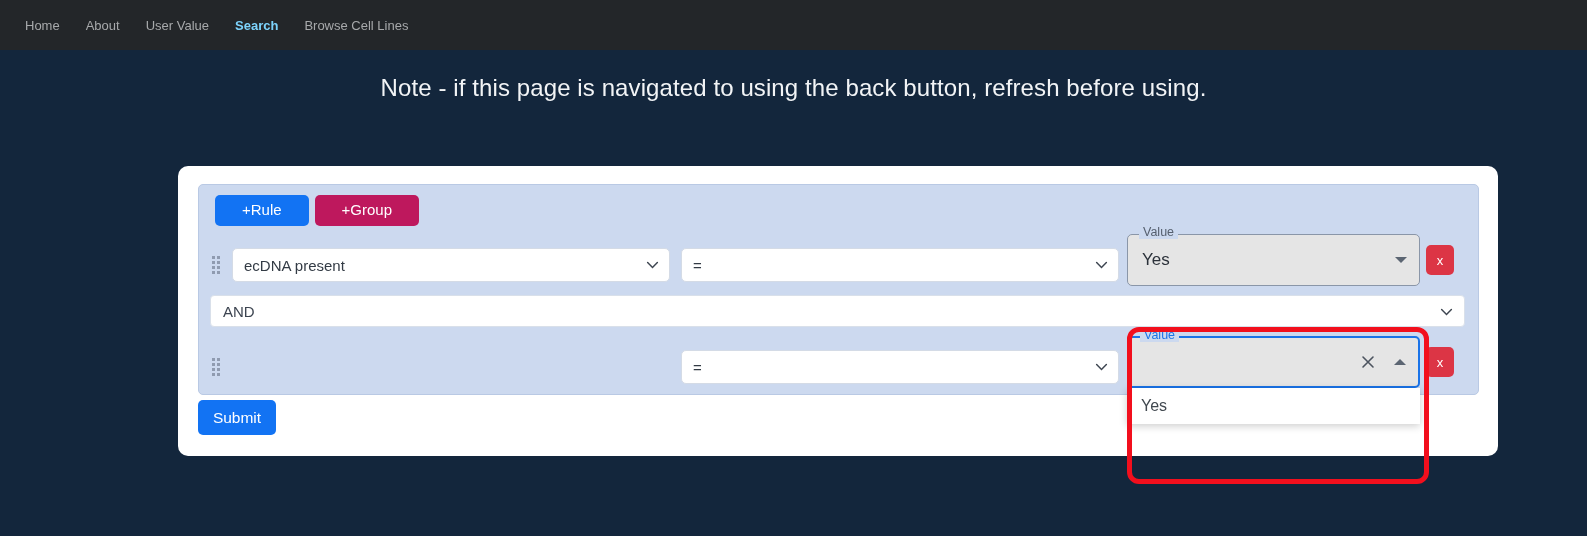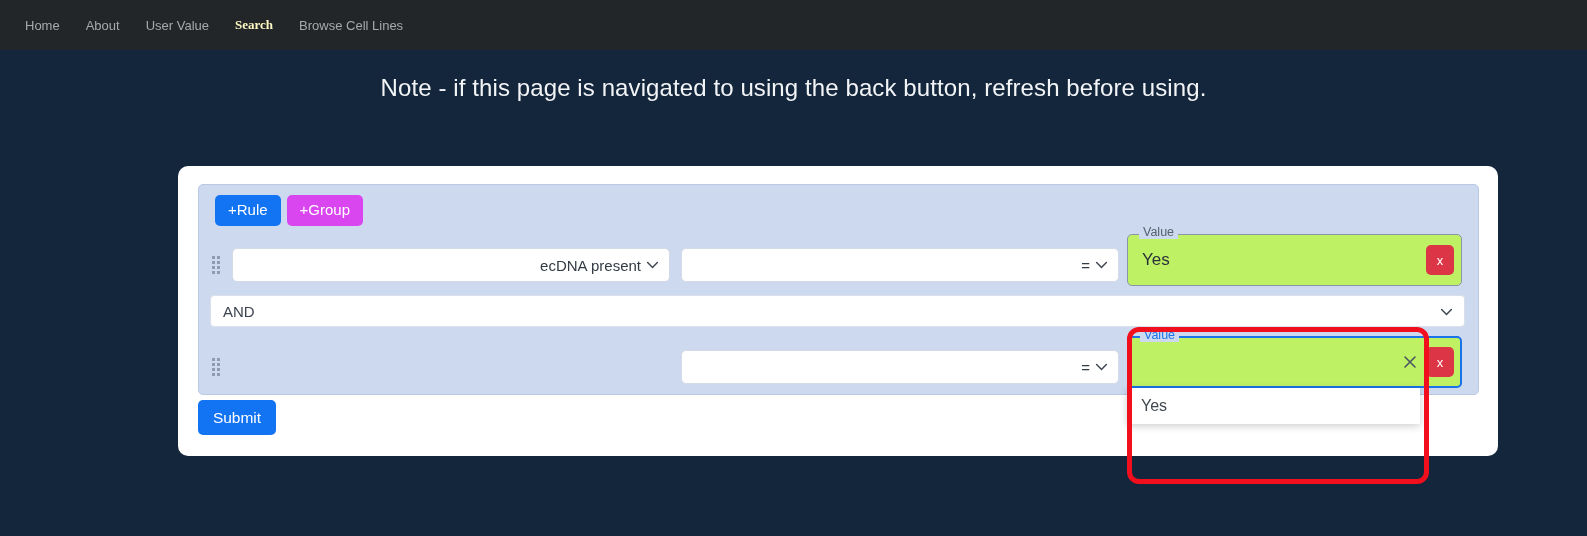--- a/index.html
+++ b/index.html
@@ -24,23 +24,22 @@
   }
   .nav-link {
     color: #a7a9ab;
     font-size: 13px;
     padding: 4px 13px;
     text-decoration: none;
     white-space: nowrap;
     cursor: pointer;
   }
   .nav-link.active {
-    color: #fef9c3;
+    color: #7dd3fc;
     font-weight: bold;
-    font-family: Liberation Serif, serif;
   }
 
   
   .note {
     color: #f2f4f6;
     font-size: 24px;
     text-align: center;
     margin-top: 24px;
     font-weight: 400;
     letter-spacing: 0.1px;
@@ -72,28 +71,28 @@
     position: absolute;
     left: 16px;
     top: 10px;
     display: flex;
     gap: 6px;
   }
   .btn {
     font-size: 15px;
     border: none;
     border-radius: 5px;
-    padding: 7px 13px;
+    padding: 7px 27px;
     color: #fff;
     cursor: pointer;
     font-family: "Liberation Sans", sans-serif;
     line-height: 1.1;
   }
   .btn-rule  { background: #1273f3; }
-  .btn-group { background: #d946ef; }
+  .btn-group { background: #be185d; }
 
   
   .rule-row {
     position: absolute;
     left: 0;
     height: 44px;
     width: 100%;
   }
   .rule-row.r1 { top: 58px; }
   .rule-row.r2 { top: 160px; }
@@ -124,21 +123,20 @@
     background: #ffffff;
     border: 1px solid #d4dbe6;
     border-radius: 5px;
     height: 34px;
     display: flex;
     align-items: center;
     padding: 0 28px 0 11px;
     font-size: 15px;
     color: #333b45;
     cursor: pointer;
-    justify-content: flex-end;
   }
   .sel .chev {
     position: absolute;
     right: 10px;
     top: 50%;
     transform: translateY(-50%);
     width: 13px;
     height: 13px;
     pointer-events: none;
   }
@@ -169,23 +167,23 @@
     right: 11px;
     top: 50%;
     transform: translateY(-50%);
     width: 13px;
     height: 13px;
   }
 
   
   .mui-value {
     position: absolute;
-    width: 335px;
+    width: 293px;
     height: 52px;
-    background: #bef264;
+    background: #e5e5e5;
     border: 1px solid #8a96a8;
     border-radius: 5px;
     cursor: pointer;
   }
   .mui-value.focused { border: 2px solid #1a73e8; }
   .mui-label {
     position: absolute;
     top: -9px;
     left: 11px;
     background: #ccd9ef;

